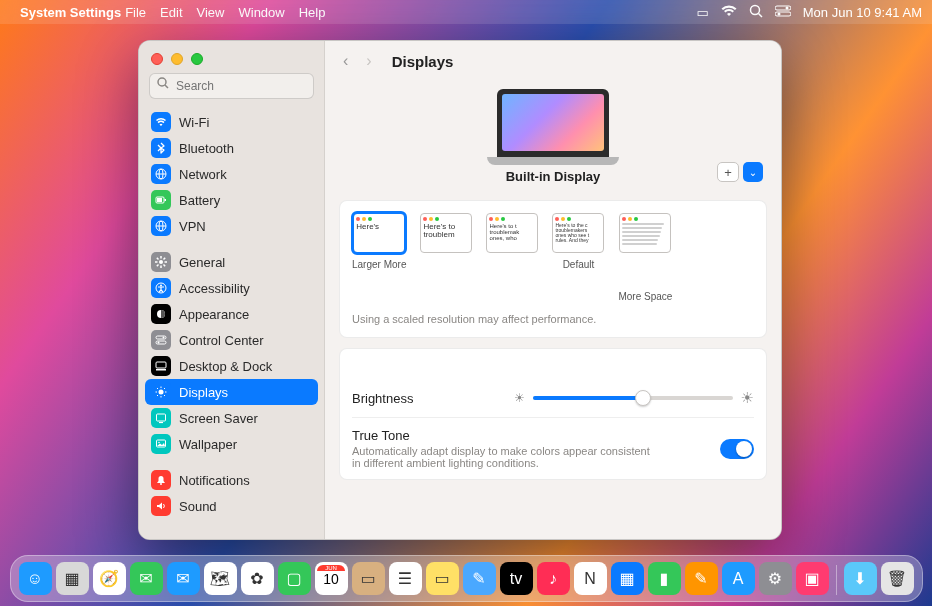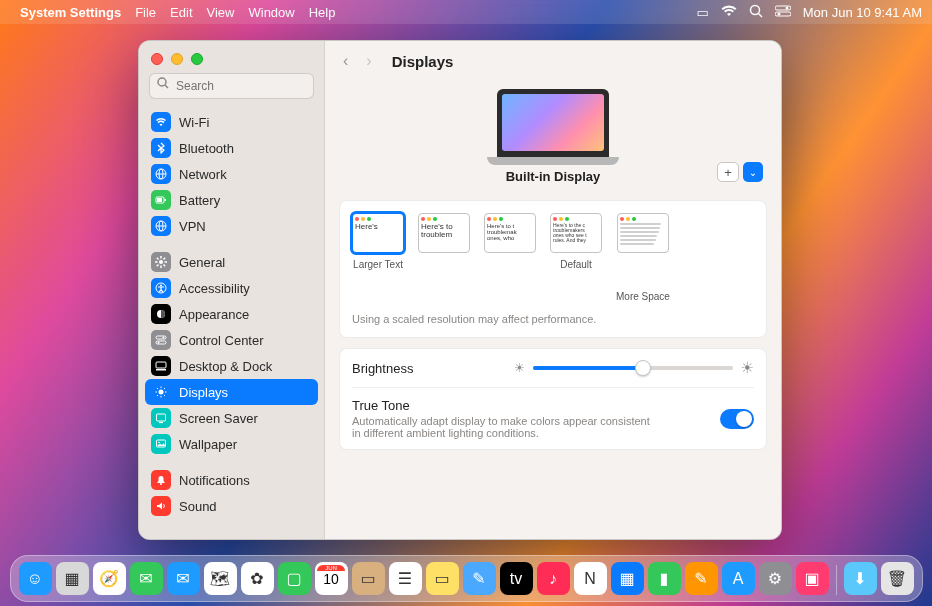--- a/index.html
+++ b/index.html
@@ -7,21 +7,21 @@
   .desktop {
     width: 932px; height: 606px; position: relative;
     background: linear-gradient(125deg,#ff7a18 0%,#e04a9d 20%,#2a4fb0 45%,#ff9233 70%,#c13c97 85%,#1d3a8f 100%);
   }
   
   .menubar {
     height: 24px; width:100%; background: rgba(255,255,255,0.12); backdrop-filter: blur(10px);
     display:flex; align-items:center; font-size:13px; color:#fff; padding:0 10px;
   }
   .menubar .apple { font-size:14px; margin-right:10px; }
-  .menubar .app-name { font-weight:700; margin-right:14px; }
+  .menubar .app-name { font-weight:700; margin-right:4px; }
   .menubar .menu-item { margin-right:14px; }
   .menubar .spacer { flex:1; }
   .menubar .status-icon { margin-left:12px; font-size:13px; }
   .menubar .clock { margin-left:12px; font-size:13px; }
 
   
   .window {
     position:absolute; left:138px; top:40px; width:644px; height:500px;
     background:#f5f2f0; border-radius:12px; box-shadow:0 20px 60px rgba(0,0,0,0.45);
     display:flex; overflow:hidden; border:1px solid rgba(0,0,0,0.18);
@@ -74,21 +74,21 @@
   .dots { display:flex; gap:2px; }
   .dots span{ width:4px;height:4px;border-radius:50%; }
   .dots .r{background:#ff5f57;} .dots .y{background:#febc2e;} .dots .g{background:#28c840;}
   .tline { height:2px; background:#d0d0d0; border-radius:1px; }
   .thumb .samp { font-size:8px; color:#333; line-height:1; }
   .thumb.sm .samp{font-size:6px;} .thumb.xs .samp{font-size:5px;}
   .hint { font-size:11px; color:#8a8784; margin-top:10px; }
 
   .row { display:flex; align-items:center; padding:10px 0; border-top:1px solid #eee; }
   .panel2 { margin:10px 14px 0; background:#fff; border:1px solid rgba(0,0,0,0.08); border-radius:8px; padding:0 12px; }
-  .panel2 .row:first-child{border-top:none;}
+  .panel2 .row:first-child{border-top:none;margin-top:30px;}
   .row .label { font-size:13px; color:#222; }
   .row .sub { font-size:11px; color:#8a8784; margin-top:2px; max-width:300px; }
   .row .grow { flex:1; }
   .toggle { width:34px; height:20px; border-radius:10px; position:relative; }
   .toggle.on{ background:#0a7aff; }
   .toggle .knob{ position:absolute; width:16px; height:16px; background:#fff; border-radius:50%; top:2px; right:2px; box-shadow:0 1px 2px rgba(0,0,0,0.3);}
   .slider-wrap { display:flex; align-items:center; gap:8px; width:240px; }
   .sun { font-size:12px; color:#888; }
   .slider { flex:1; height:4px; background:#d9d6d3; border-radius:2px; position:relative; }
   .slider .fill { position:absolute; left:0; top:0; bottom:0; background:#0a7aff; border-radius:2px; }
@@ -337,21 +337,21 @@
         <div class="scale-row" id="scale-row">
             <div class="scale-opt">
               <div class="thumb  active">
                 <div class="dots">
                   <span class="r"></span>
                   <span class="y"></span>
                   <span class="g"></span>
                 </div>
                 <div class="samp">Here's</div>
               </div>
-              <span style="min-height: 12px;">Larger Text</span>
+              <span style="min-height: 12px;">Larger More</span>
             </div>
             <div class="scale-opt">
               <div class="thumb ">
                 <div class="dots">
                   <span class="r"></span>
                   <span class="y"></span>
                   <span class="g"></span>
                 </div>
                 <div class="samp" style="white-space: pre;">Here's to
 troublem</div>

